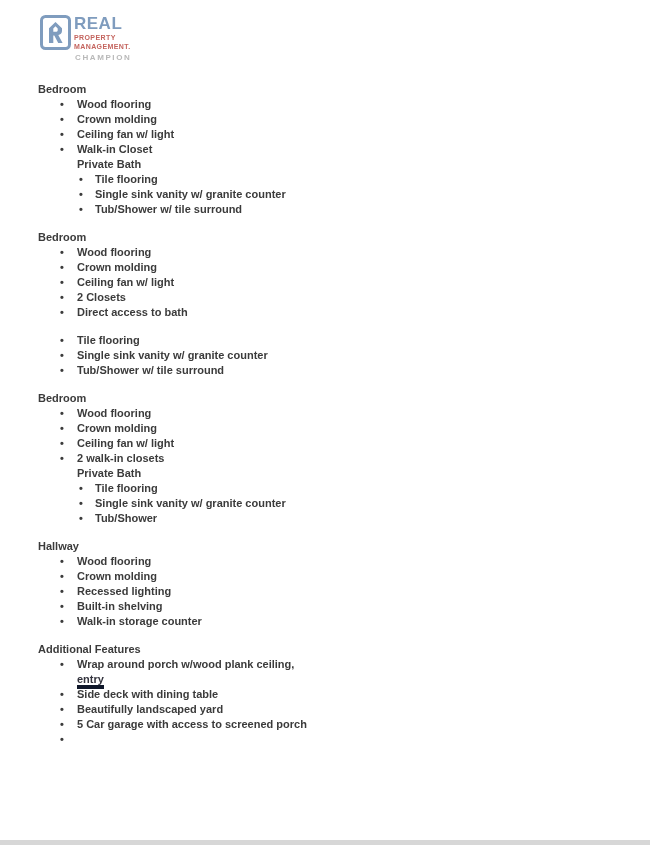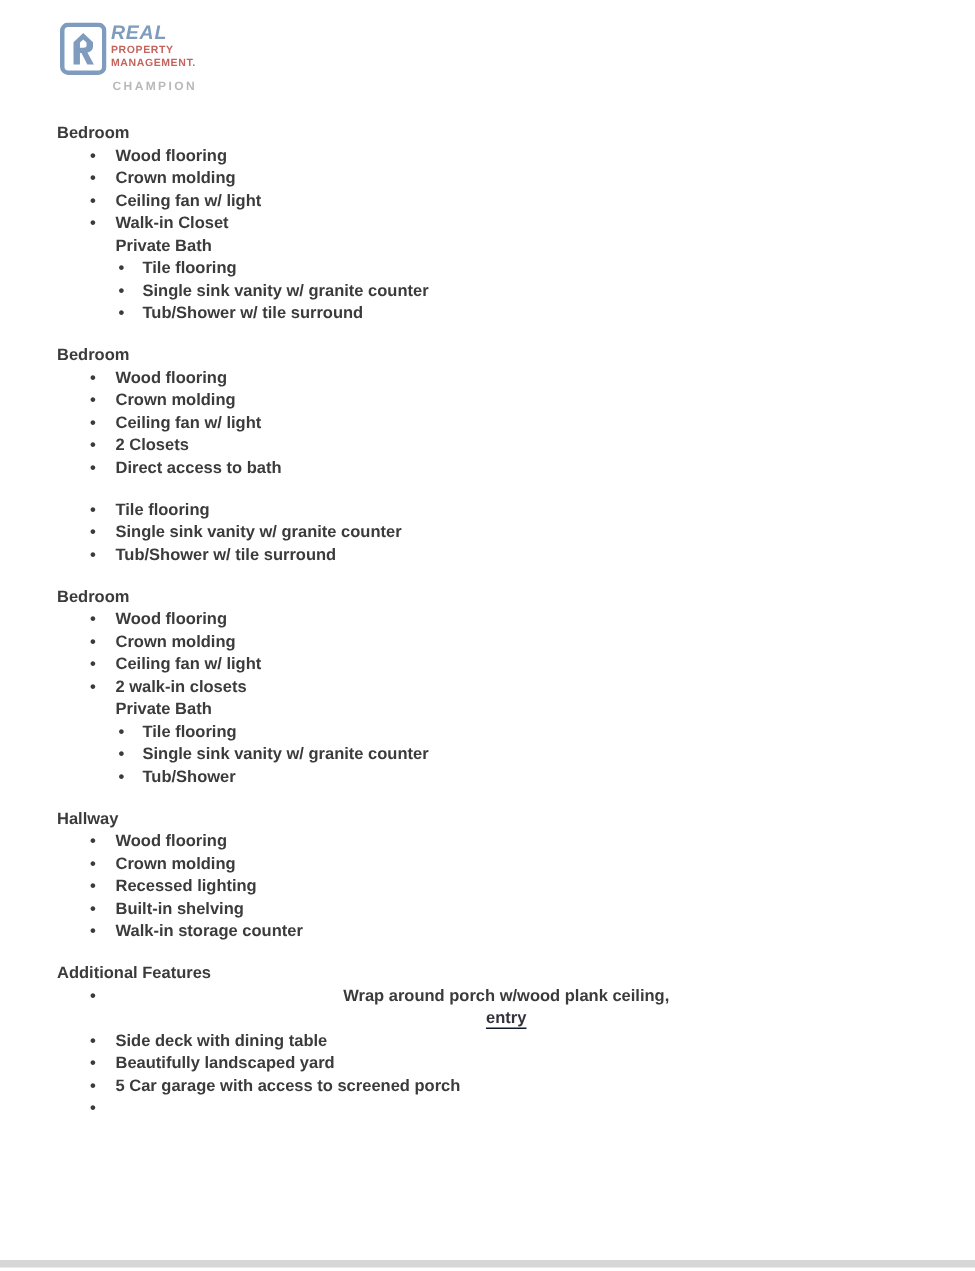--- a/index.html
+++ b/index.html
@@ -8,44 +8,44 @@
     width:650px;height:847px;
     background:#ffffff;
     font-family:"Liberation Sans",sans-serif;
     color:#3b3b3b;
     overflow:hidden;
   }
   
   .logo{position:absolute;left:40px;top:14px;width:130px;height:52px;}
   .logo-icon{position:absolute;left:0;top:1px;}
   .brand{position:absolute;left:34px;top:1px;line-height:1;}
-  .brand-real{font-size:13px;font-weight:bold;color:#7f9cbe;letter-spacing:.5px;font-style:italic;}
+  .brand-real{font-size:17px;font-weight:bold;color:#7f9cbe;letter-spacing:.5px;}
   .brand-prop,.brand-mgmt{font-size:7px;font-weight:bold;color:#c4645e;letter-spacing:.4px;margin-top:2px;}
   .brand-champ{position:absolute;left:35px;top:39px;font-size:8px;color:#b9b9b9;letter-spacing:1.6px;font-weight:bold;}
   .doc-title{
     position:absolute;left:218px;top:25px;
     font-size:13.5px;color:#595959;letter-spacing:.2px;
     white-space:nowrap;
   }
   
   .content{position:absolute;left:38px;top:82px;width:560px;font-size:11px;line-height:15px;font-weight:bold;}
   .section{margin-bottom:13px;}
   .section-title{line-height:15px;}
   .item{position:relative;}
   .item.lvl1{padding-left:39px;}
   .item.lvl1 > .dot{position:absolute;left:22px;top:0;}
   .item.lvl2{padding-left:57px;}
   .item.lvl2 > .dot{position:absolute;left:41px;top:0;}
   .item.nobullet{padding-left:39px;}
   .dot{font-size:11px;}
-  .line{display:block;text-align:center;}
+  .line{display:block;}
   .doc-link{
     color:#33333d;cursor:pointer;
     text-decoration:none;
-    border-bottom:1px solid #0f172a;
+    border-bottom:4px solid #0f172a;
     margin-top:44px;
   }
   
   .bottom-strip{position:absolute;left:0;top:840px;width:650px;height:5px;background:#d7d7d7;}
 </style>
 </head>
 <body>
 
 <div class="page">
 

